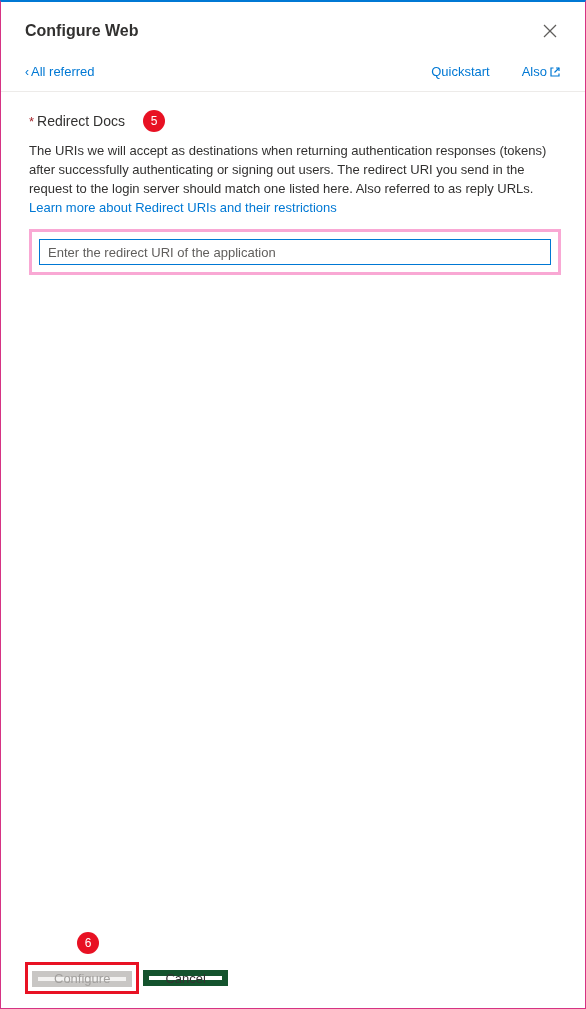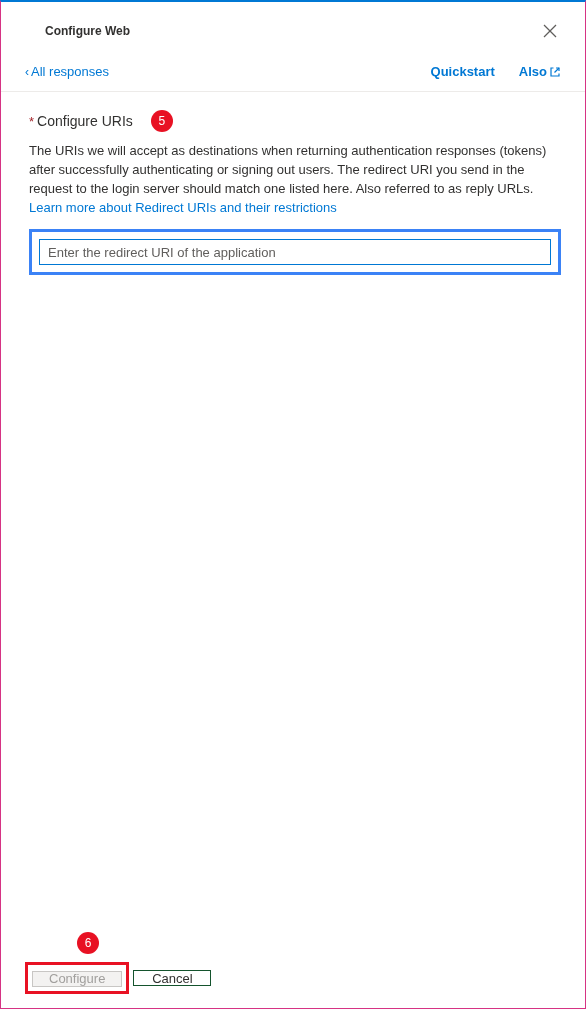--- a/index.html
+++ b/index.html
@@ -17,24 +17,23 @@
       position: relative;
       overflow: hidden;
     }
     .panel-header {
       display: flex;
       justify-content: space-between;
       align-items: center;
       padding: 18px 24px 14px 24px;
     }
     .panel-title {
-      font-size: 12px;
+      font-size: 16px;
       font-weight: 600;
       color: #323130;
-      margin-left: 20px;
     }
     .close-btn {
       font-size: 17px;
       color: #605e5c;
       cursor: pointer;
       padding: 4px;
       line-height: 1;
     }
     .close-btn svg {
       width: 14px;
@@ -54,22 +53,21 @@
       cursor: pointer;
       display: flex;
       align-items: center;
     }
     .back-link .chevron {
       margin-right: 2px;
       font-size: 12px;
     }
     .top-actions {
       display: flex;
-      gap: 24px;
-      font-weight: bold;
+      gap: 32px;
     }
     .action-link {
       color: #0078d4;
       font-size: 13px;
       cursor: pointer;
       display: flex;
       align-items: center;
     }
     .ext-icon {
       margin-left: 2px;
@@ -111,21 +109,21 @@
       font-size: 13px;
       color: #323130;
       line-height: 1.45;
       margin-bottom: 12px;
     }
     .desc-link {
       color: #0078d4;
       cursor: pointer;
     }
     .input-highlight {
-      border: 3px solid #3b82f6;
+      border: 3px solid #f9a8d4;
       padding: 7px;
       margin-top: 10px;
     }
     .uri-input {
       width: 100%;
       height: 26px;
       border: 1px solid #0078d4;
       padding: 3px 8px;
       font-size: 13px;
       font-family: inherit;
@@ -154,21 +152,21 @@
       border: 3px solid #e81123;
       padding: 4px;
       display: inline-block;
     }
     .btn {
       height: 16px;
       padding: 0 16px;
       font-size: 13px;
       font-family: inherit;
       cursor: pointer;
-      border: 1px solid #14532d;
+      border: 6px solid #14532d;
       background: #fff;
       display: inline-flex;
       align-items: center;
       justify-content: center;
       min-width: 78px;
     }
     .btn-disabled {
       color: #a19f9d;
       border-color: #c8c6c4;
       background: #f3f2f1;
@@ -190,21 +188,21 @@
         <line x1="1" y1="1" x2="13" y2="13"></line>
         <line x1="13" y1="1" x2="1" y2="13"></line>
       </svg>
     </span>
   </div>
 </div>
 
 <div class="topbar">
   <div class="back-link">
     <span class="chevron">‹</span>
-    <span>All responses</span>
+    <span>All referred</span>
   </div>
   <div class="top-actions">
     <div class="action-link">
       <span>Quickstart</span>
     </div>
     <div class="action-link">
       <span>Also</span>
       <span class="ext-icon">
         <svg viewBox="0 0 12 12" fill="none" stroke="#0078d4" stroke-width="1.2">
           <path d="M4.5 2 H2 V10 H10 V7.5"></path>
@@ -212,21 +210,21 @@
           <line x1="10" y1="2" x2="5.5" y2="6.5"></line>
         </svg>
       </span>
     </div>
   </div>
 </div>
 
 <div class="content">
   <div class="section-heading">
     <span class="required-star">*</span>
-    <span>Configure URIs</span>
+    <span>Redirect Docs</span>
     <span class="badge">5</span>
   </div>
   <div class="desc">
     <span>The URIs we will accept as destinations when returning authentication responses (tokens) after successfully authenticating or signing out users. The redirect URI you send in the request to the login server should match one listed here. Also referred to as reply URLs. </span><span class="desc-link">Learn more about Redirect URIs and their restrictions</span>
   </div>
   <div class="input-highlight">
     <input type="text" class="uri-input" placeholder="Enter the redirect URI of the application" style="">
   </div>
 </div>
 

